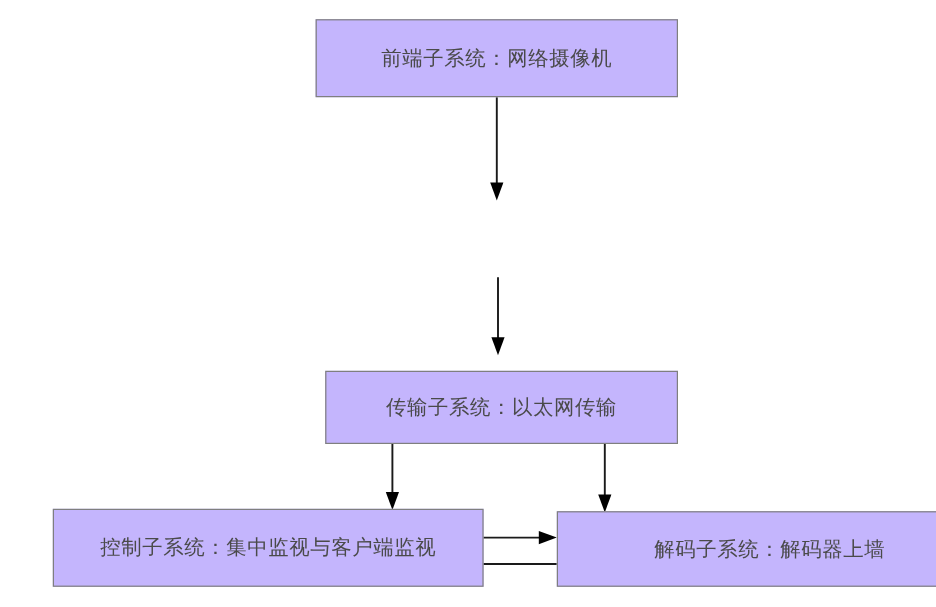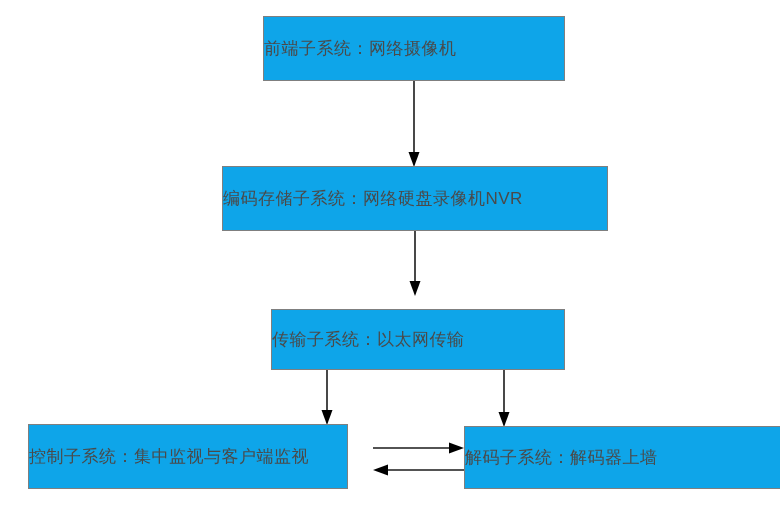--- a/index.html
+++ b/index.html
@@ -11,24 +11,25 @@
     position: relative;
     width: 780px;
     height: 506px;
     background: #ffffff;
     overflow: hidden;
     font-family: "Liberation Sans", "DejaVu Sans", sans-serif;
   }
   .node {
     position: absolute;
     box-sizing: border-box;
-    background: #0ea5e9;
+    background: #c4b5fd;
     border: 1.5px solid #7f7f7f;
     display: flex;
     align-items: center;
+    justify-content: center;
     color: #4a4a4a;
     font-size: 17px;
     letter-spacing: 0.5px;
     white-space: nowrap;
     line-height: 1;
   }
   .node-label {
     display: block;
   }
   .edge-svg {
@@ -83,29 +84,26 @@
     <g>
       <path class="edge-line" d="M 464 470 L 383 470"></path>
       <polygon class="edge-head" points="373,470 388,464.5 388,475.5"></polygon>
     </g>
   </svg>
 
   <div class="node" style="left:263px; top:16px; width:302px; height:65px;">
     <span class="node-label">前端子系统：网络摄像机</span>
   </div>
 
-  <div class="node" style="left:222px; top:166px; width:386px; height:65px;">
-    <span class="node-label">编码存储子系统：网络硬盘录像机NVR</span>
-  </div>
 
   <div class="node" style="left:271px; top:309px; width:294px; height:61px;">
     <span class="node-label">传输子系统：以太网传输</span>
   </div>
 
-  <div class="node" style="left:28px; top:424px; width:320px; height:65px;">
+  <div class="node" style="left:44px; top:424px; width:359px; height:65px;">
     <span class="node-label">控制子系统：集中监视与客户端监视</span>
   </div>
 
   <div class="node" style="left:464px; top:426px; width:355px; height:63px;">
     <span class="node-label">解码子系统：解码器上墙</span>
   </div>
 
 </div>
 
 </body></html>

